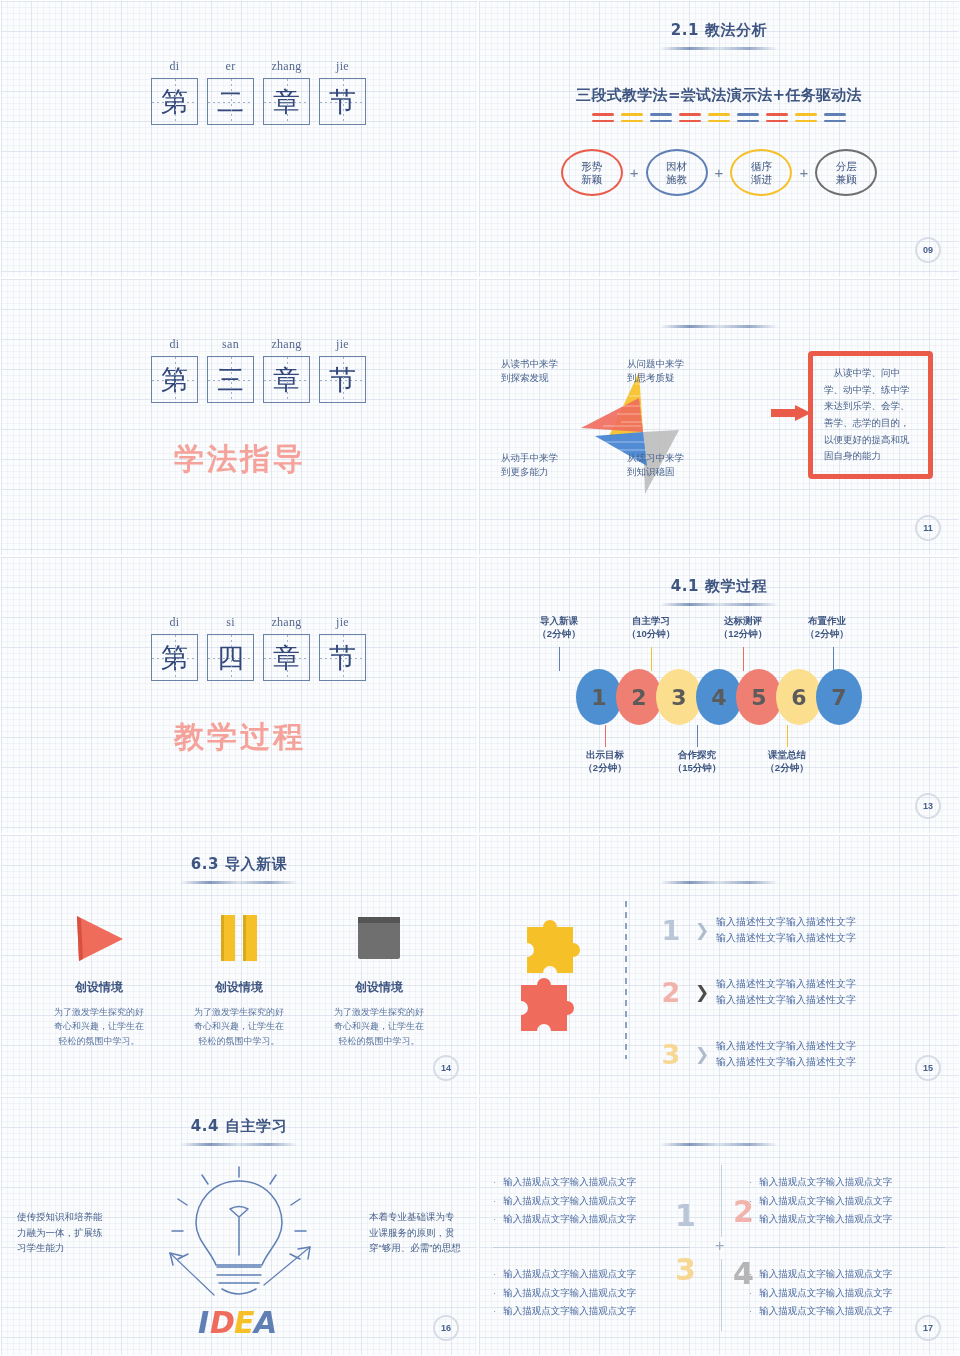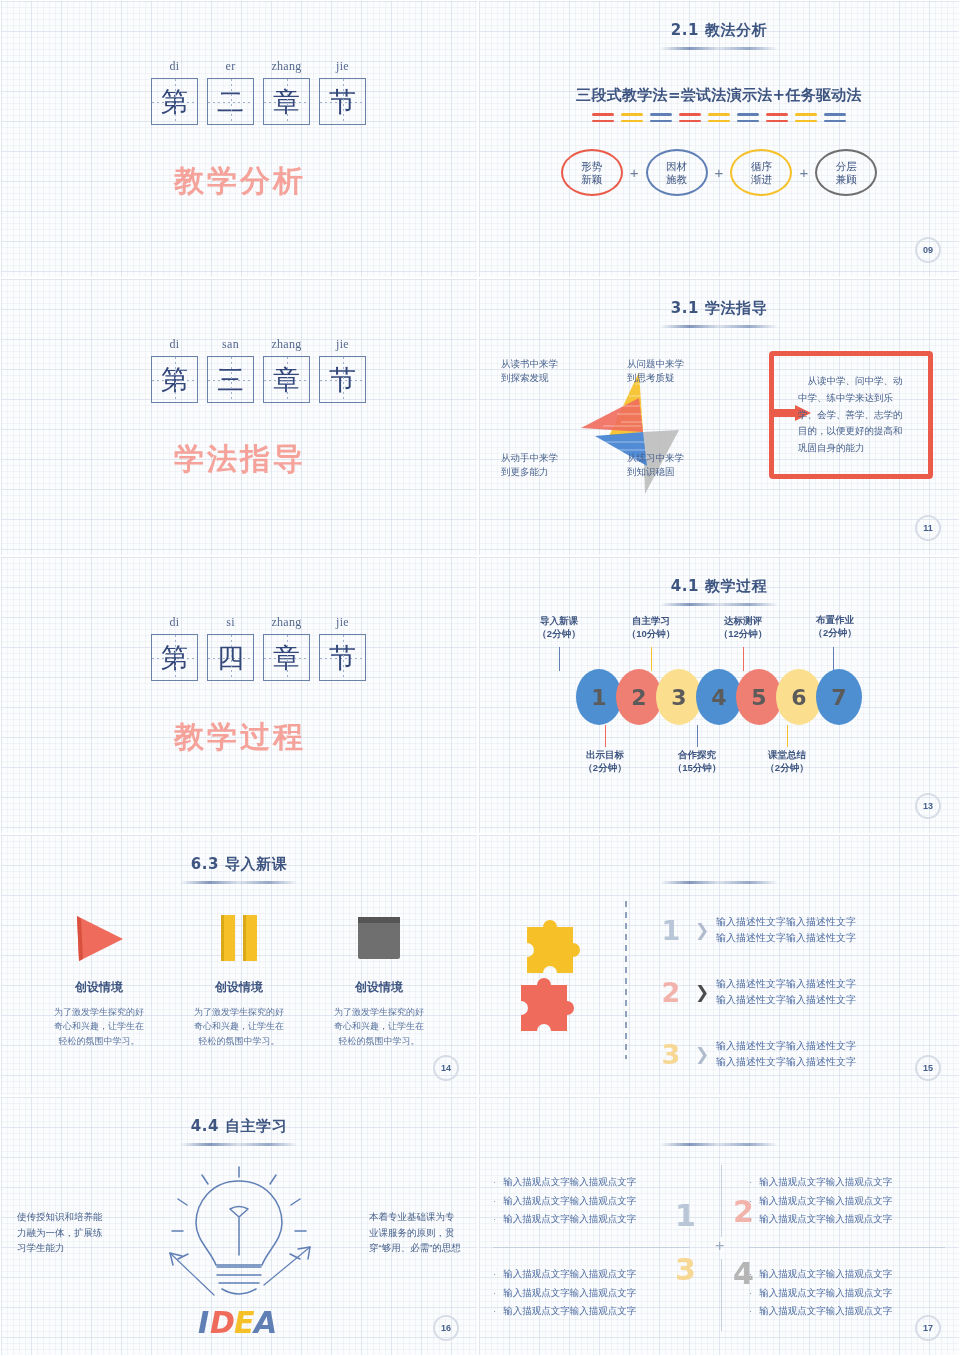--- a/index.html
+++ b/index.html
@@ -100,24 +100,24 @@
     display:flex;flex-direction:column;align-items:center;justify-content:center;
     font-size:10.5px;line-height:1.22;color:#3d5580;font-weight:500;
   }
   .oval span{ color:#3d5580; }
   .plus{ font-size:15px;color:#6d7f9c;padding:0 3px; }
 
   
   .pin-wrap{ position:absolute; left:64px; top:75px; width:200px; height:160px; }
   .lbl{ position:absolute; font-size:9.5px; line-height:1.45; color:#46608c; white-space:nowrap; }
   .redbox{
-    position:absolute; right:26px; top:72px; width:164px; height:128px;
+    position:absolute; right:26px; top:72px; width:125px; height:128px;
     border:5px solid #ea5b4a; border-radius:4px;
     display:flex;align-items:center;
-    padding:8px 24px;
+    padding:8px 11px;
   }
   .redbox p{ font-size:9.5px;line-height:1.75;color:#46608c;text-indent:1em; }
   .bigarrow{ position:absolute; left:292px; top:126px; width:40px;height:16px; }
 
   
   .circles{ position:absolute; left:50%; transform:translateX(-50%); top:112px; display:flex; align-items:center; }
   .circ{
     width:46px;height:56px;border-radius:50%;margin-left:-6px;
     display:flex;align-items:center;justify-content:center;
     font-size:22px;font-weight:bold;color:#5b5b5b;position:relative;
@@ -186,21 +186,20 @@
             <div class="cn">章</div>
           </div>
       </div>
       <div class="gchar">
         <div class="py">jie</div>
         <div class="box">
             <div class="cn">节</div>
           </div>
       </div>
     </div>
-    <div class="cover-title" style="color:#f5a29a">教学分析</div>
   </div>
 
   <div class="slide">
     <div class="s-title">2.1 教法分析</div>
     <div class="s-rule"></div>
 
     <div class="eq">三段式教学法=尝试法演示法+任务驱动法</div>
 
     <div class="dashrow">
       <span class="dash" style="color:#ea5b4a"></span>
@@ -262,21 +261,20 @@
         <div class="py">jie</div>
         <div class="box">
             <div class="cn">节</div>
           </div>
       </div>
     </div>
     <div class="cover-title" style="color:#f5a29a">学法指导</div>
   </div>
 
   <div class="slide">
-    <div class="s-title">3.1 学法指导</div>
     <div class="s-rule"></div>
 
     <div class="pin-wrap">
       <svg width="200" height="160" viewBox="0 0 200 160">
         <polygon points="100,78 96,18 66,82" fill="#f6c028" opacity=".92"></polygon>
         <polygon points="100,78 102,140 136,76" fill="#b9b9b9" opacity=".85"></polygon>
         <polygon points="100,78 38,74 96,44" fill="#ef6b5c" opacity=".9"></polygon>
         <polygon points="100,78 104,112 52,82" fill="#3f7fd0" opacity=".9"></polygon>
         <g stroke="#ffffff" stroke-width=".8" opacity=".55">
           <line x1="70" y1="52" x2="98" y2="52"></line>
@@ -348,21 +346,21 @@
       <span>（2分钟）</span>
     </div>
     <div class="proclab" style="left:124px;top:58px;width:96px;">
       <span>自主学习</span><br>
       <span>（10分钟）</span>
     </div>
     <div class="proclab" style="left:216px;top:58px;width:96px;">
       <span>达标测评</span><br>
       <span>（12分钟）</span>
     </div>
-    <div class="proclab" style="left:308px;top:58px;width:96px;font-family:Liberation Mono, monospace;">
+    <div class="proclab" style="left:300px;top:58px;width:96px;">
       <span>布置作业</span><br>
       <span>（2分钟）</span>
     </div>
 
     <div class="tick" style="left:80px;top:90px;height:24px;background:#5f7fb5;"></div>
     <div class="tick" style="left:172px;top:90px;height:24px;background:#f6c028;"></div>
     <div class="tick" style="left:264px;top:90px;height:24px;background:#ef6b5c;"></div>
     <div class="tick" style="left:354px;top:90px;height:24px;background:#5f7fb5;"></div>
 
     <div class="circles">

